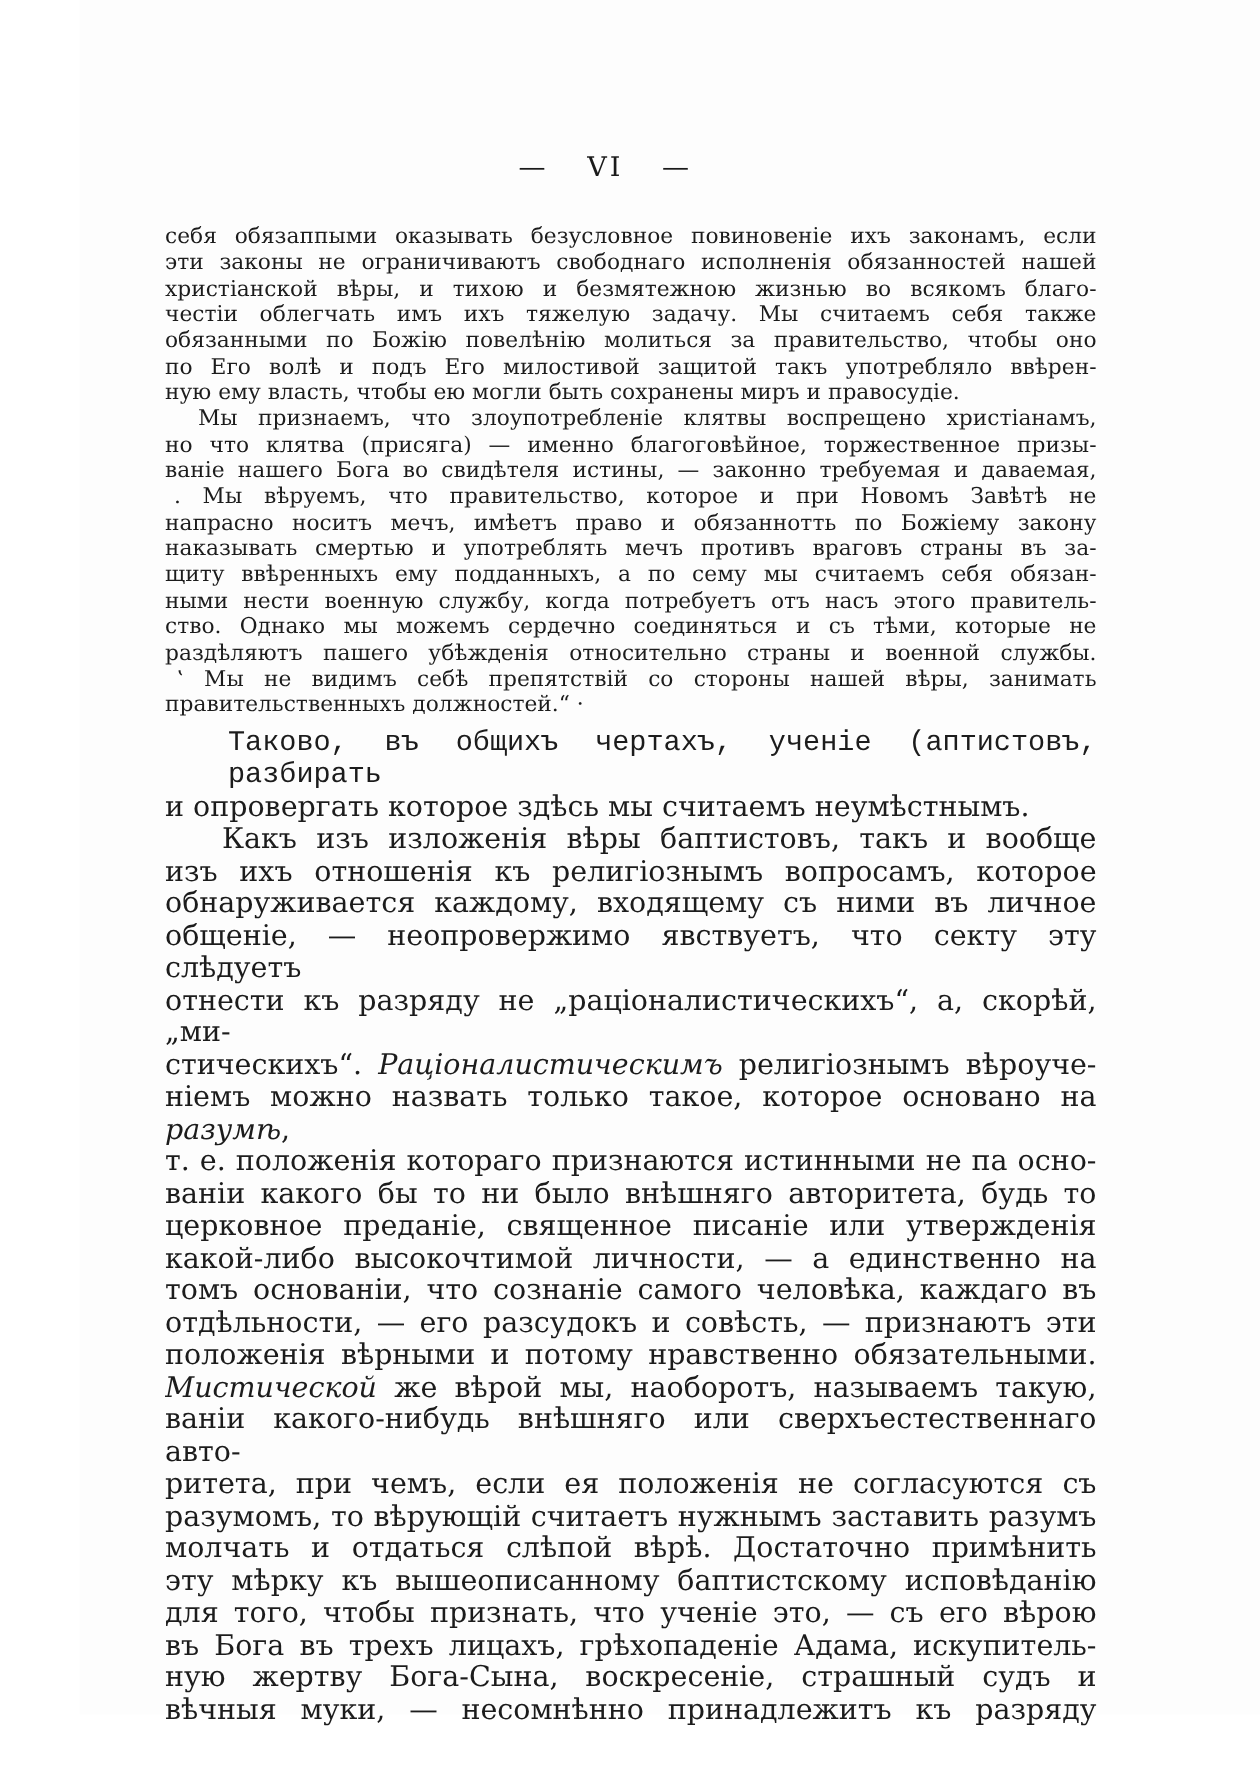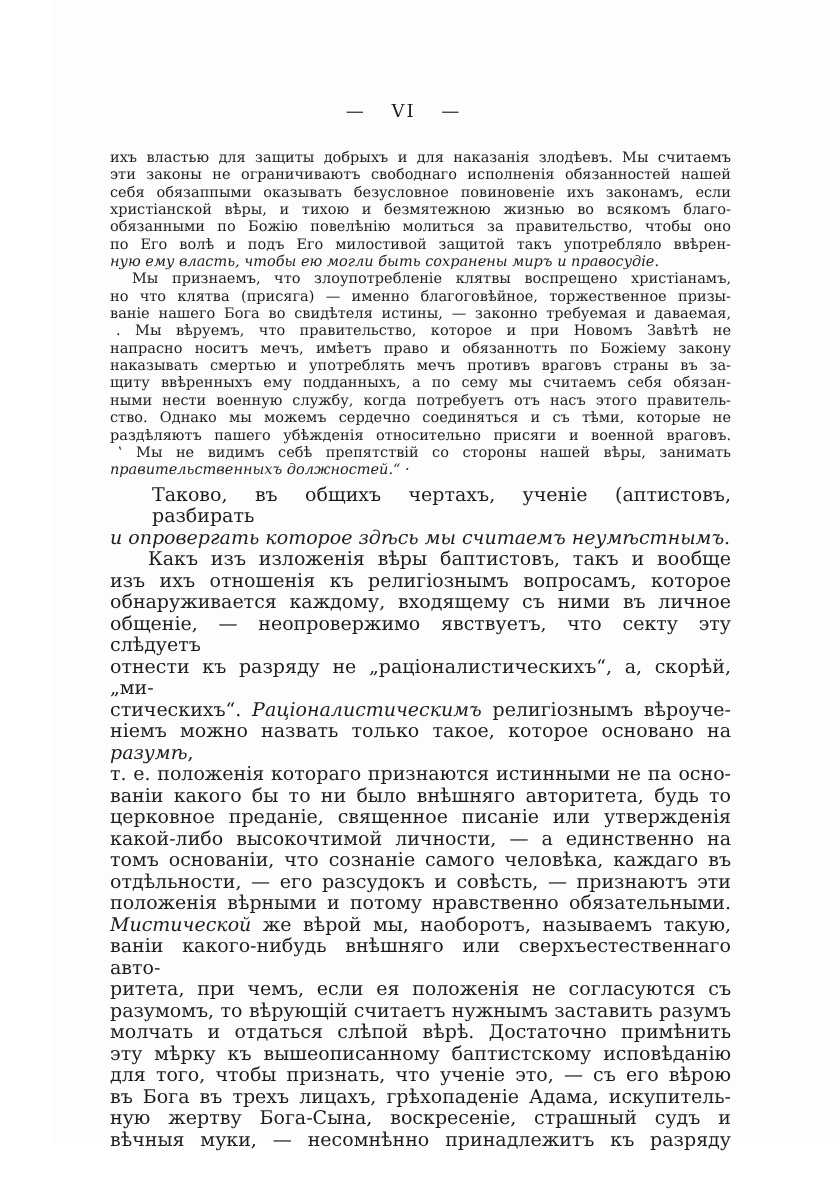--- a/index.html
+++ b/index.html
@@ -49,69 +49,68 @@
   .para { margin: 0; padding: 0; }
   .ln {
     text-align: justify;
     text-align-last: justify;
     white-space: normal;
     overflow: hidden;
   }
   .ln.left {
     text-align: left;
     text-align-last: left;
-    font-style: italic;
   }
   .ln em {
     font-style: italic;
     font-family: inherit;
     margin-top: 16px;
   }
   
   .column { text-rendering: geometricPrecision; }
 </style>
 </head>
 <body>
 
 <div class="scan-page">
   <div class="page-shade"></div>
   <div class="column">
     <div class="page-header">—  VI  —</div>
     <div class="section sec-quote">
         <div class="para">
-          <div class="ln">ихъ властью для защиты добрыхъ и для наказанія злодѣевъ.  Мы считаемъ</div>
+          <div class="ln">себя обязаппыми оказывать безусловное повиновеніе ихъ законамъ, если</div>
           <div class="ln">эти законы не ограничиваютъ свободнаго исполненія обязанностей нашей</div>
-          <div class="ln">себя обязаппыми оказывать безусловное повиновеніе ихъ законамъ, если</div>
           <div class="ln">христіанской вѣры, и тихою и безмятежною жизнью во всякомъ благо-</div>
+          <div class="ln">честіи облегчать имъ ихъ тяжелую задачу.  Мы считаемъ себя также</div>
           <div class="ln">обязанными по Божію повелѣнію молиться за правительство, чтобы оно</div>
           <div class="ln">по Его волѣ и подъ Его милостивой защитой такъ употребляло ввѣрен-</div>
           <div class="ln left">ную ему власть, чтобы ею могли быть сохранены миръ и правосудіе.</div>
         </div>
         <div class="para">
           <div class="ln" style="padding-left: 22px;">Мы признаемъ, что злоупотребленіе клятвы воспрещено христіанамъ,</div>
           <div class="ln">но что клятва (присяга) — именно благоговѣйное, торжественное призы-</div>
           <div class="ln">ваніе нашего Бога во свидѣтеля истины, — законно требуемая и даваемая,</div>
         </div>
         <div class="para">
           <div class="ln" style="padding-left: 6px;">.  Мы вѣруемъ, что правительство, которое и при Новомъ Завѣтѣ не</div>
           <div class="ln">напрасно носитъ мечъ, имѣетъ право и обязаннотть по Божіему закону</div>
           <div class="ln">наказывать смертью и употреблять мечъ противъ враговъ страны въ за-</div>
           <div class="ln">щиту ввѣренныхъ ему подданныхъ, а по сему мы считаемъ себя обязан-</div>
           <div class="ln">ными нести военную службу, когда потребуетъ отъ насъ этого правитель-</div>
           <div class="ln">ство.  Однако мы можемъ сердечно соединяться и съ тѣми, которые не</div>
-          <div class="ln">раздѣляютъ пашего убѣжденія относительно присяги и военной враговъ.</div>
+          <div class="ln">раздѣляютъ пашего убѣжденія относительно страны и военной службы.</div>
         </div>
         <div class="para">
           <div class="ln" style="padding-left: 8px;">‛ Мы не видимъ себѣ препятствій со стороны нашей вѣры, занимать</div>
           <div class="ln left">правительственныхъ должностей.“ ·</div>
         </div>
       </div>
     <div class="section sec-body">
         <div class="para">
-          <div class="ln" style="padding-left: 42px;">Таково, въ общихъ чертахъ, ученіе (аптистовъ, разбирать</div>
+          <div class="ln" style="padding-left: 42px; font-family: Liberation Mono, monospace;">Таково, въ общихъ чертахъ, ученіе (аптистовъ, разбирать</div>
           <div class="ln left">и опровергать которое здѣсь мы считаемъ неумѣстнымъ.</div>
         </div>
         <div class="para">
           <div class="ln" style="padding-left: 38px;">Какъ изъ изложенія вѣры баптистовъ, такъ и вообще</div>
           <div class="ln">изъ ихъ отношенія къ религіознымъ вопросамъ, которое</div>
           <div class="ln">обнаруживается каждому, входящему съ ними въ личное</div>
           <div class="ln">общеніе, — неопровержимо явствуетъ, что секту эту слѣдуетъ</div>
           <div class="ln">отнести къ разряду не „раціоналистическихъ“, а, скорѣй, „ми-</div>
           <div class="ln">стическихъ“.  <em>Раціоналистическимъ</em> религіознымъ вѣроуче-</div>
           <div class="ln">ніемъ можно назвать только такое, которое основано на <em>разумѣ</em>,</div>

